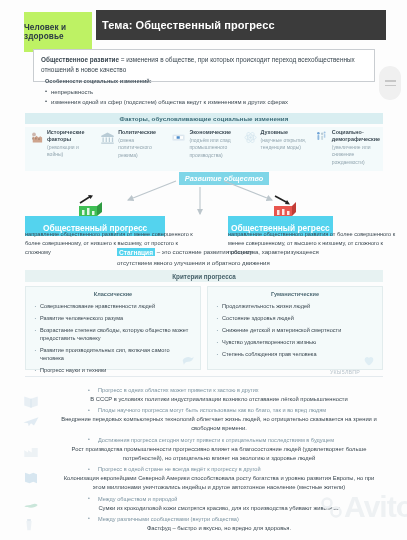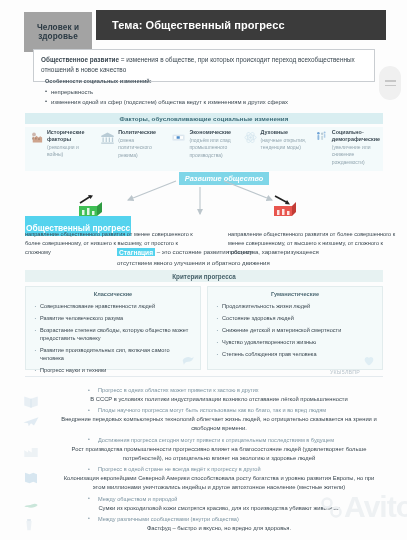--- a/index.html
+++ b/index.html
@@ -9,29 +9,29 @@
     font-family:"Liberation Sans","DejaVu Sans",sans-serif;
     color:#2f3a43;
     position:relative;
   }
   .page{position:relative;width:407px;height:540px;background:#fdfdfd;}
 
   
   .header{position:absolute;left:0;top:6px;width:407px;height:34px;}
   .chip{
     position:absolute;left:24px;top:6px;width:68px;height:40px;
-    background:#a3a3a3;display:flex;flex-direction:column;justify-content:center;
-    align-items:center;line-height:1.15;
+    background:#bef264;display:flex;flex-direction:column;justify-content:center;
+    line-height:1.15;
   }
   .chip span{font-size:8.2px;font-weight:700;color:#2b3a44;letter-spacing:.1px;}
   .titlebar{
     position:absolute;left:96px;top:4px;width:290px;height:30px;
     background:#3b3b3b;display:flex;align-items:center;
   }
-  .titlebar span{color:#ffffff;font-size:11px;font-weight:700;padding-left:16px;letter-spacing:.1px;}
+  .titlebar span{color:#ffffff;font-size:11px;font-weight:700;padding-left:6px;letter-spacing:.1px;}
 
   
   .defbox{
     position:absolute;left:33px;top:49px;width:342px;
     border:1px solid #c9cdd1;background:#ffffff;
     padding:5px 7px 6px 7px;box-sizing:border-box;
   }
   .defbox p{margin:0;font-size:6.4px;line-height:1.55;color:#3a4750;}
   .defbox b{font-weight:700;}
 
@@ -62,21 +62,21 @@
   
   .devbox{position:absolute;left:20px;top:172px;width:370px;height:90px;}
   .dev-label{
     position:absolute;left:159px;top:0px;width:90px;height:13px;
     background:#7fd6e8;display:flex;align-items:center;justify-content:center;font-style:italic;
   }
   .dev-label span{font-size:7.4px;font-weight:700;color:#ffffff;}
   .arrows{position:absolute;left:0;top:0;width:370px;height:62px;}
 
   .prog-tag{
-    position:absolute;left:5px;top:44px;background:#54d3ee;padding:1px 1px;
+    position:absolute;left:5px;top:44px;background:#54d3ee;padding:1px 18px;
   }
   .prog-tag span{font-size:8.4px;font-weight:700;color:#ffffff;}
   .reg-tag{
     position:absolute;left:208px;top:44px;background:#54d3ee;padding:1px 3px;
   }
   .reg-tag span{font-size:8.4px;font-weight:700;color:#ffffff;}
   .prog-txt{position:absolute;left:5px;top:58px;width:170px;font-size:5.6px;line-height:1.65;color:#3a4750;}
   .reg-txt{position:absolute;left:208px;top:58px;width:172px;font-size:5.6px;line-height:1.65;color:#3a4750;}
 
   .stag{position:absolute;left:117px;top:240px;width:250px;}
@@ -269,20 +269,23 @@
       <rect x="19" y="17" width="2.5" height="4" fill="#ffffff" opacity=".85"></rect>
       <path d="M7 2 L20 9" stroke="#222" stroke-width="1.6" fill="none"></path>
       <path d="M22 10.5 L17 10 L19 6 Z" fill="#222"></path>
     </svg>
 
     <div class="prog-tag">
       <span>Общественный прогресс</span>
     </div>
     <div class="prog-txt">направление общественного развития от менее совершенного к более совершенному, от низшего к высшему, от простого к сложному</div>
 
+    <div class="reg-tag">
+      <span>Общественный регресс</span>
+    </div>
     <div class="reg-txt">направление общественного развития от более совершенного к менее совершенному, от высшего к низшему, от сложного к простому</div>
   </div>
 
   <div class="stag">
     <span class="tag">Стагнация</span><span class="txt"> – это состояние развития общества, характеризующееся</span>
     <div class="line2">отсутствием явного улучшения и обратного движения</div>
   </div>
 
   <div class="crit-band">
     <span>Критерии прогресса</span>

